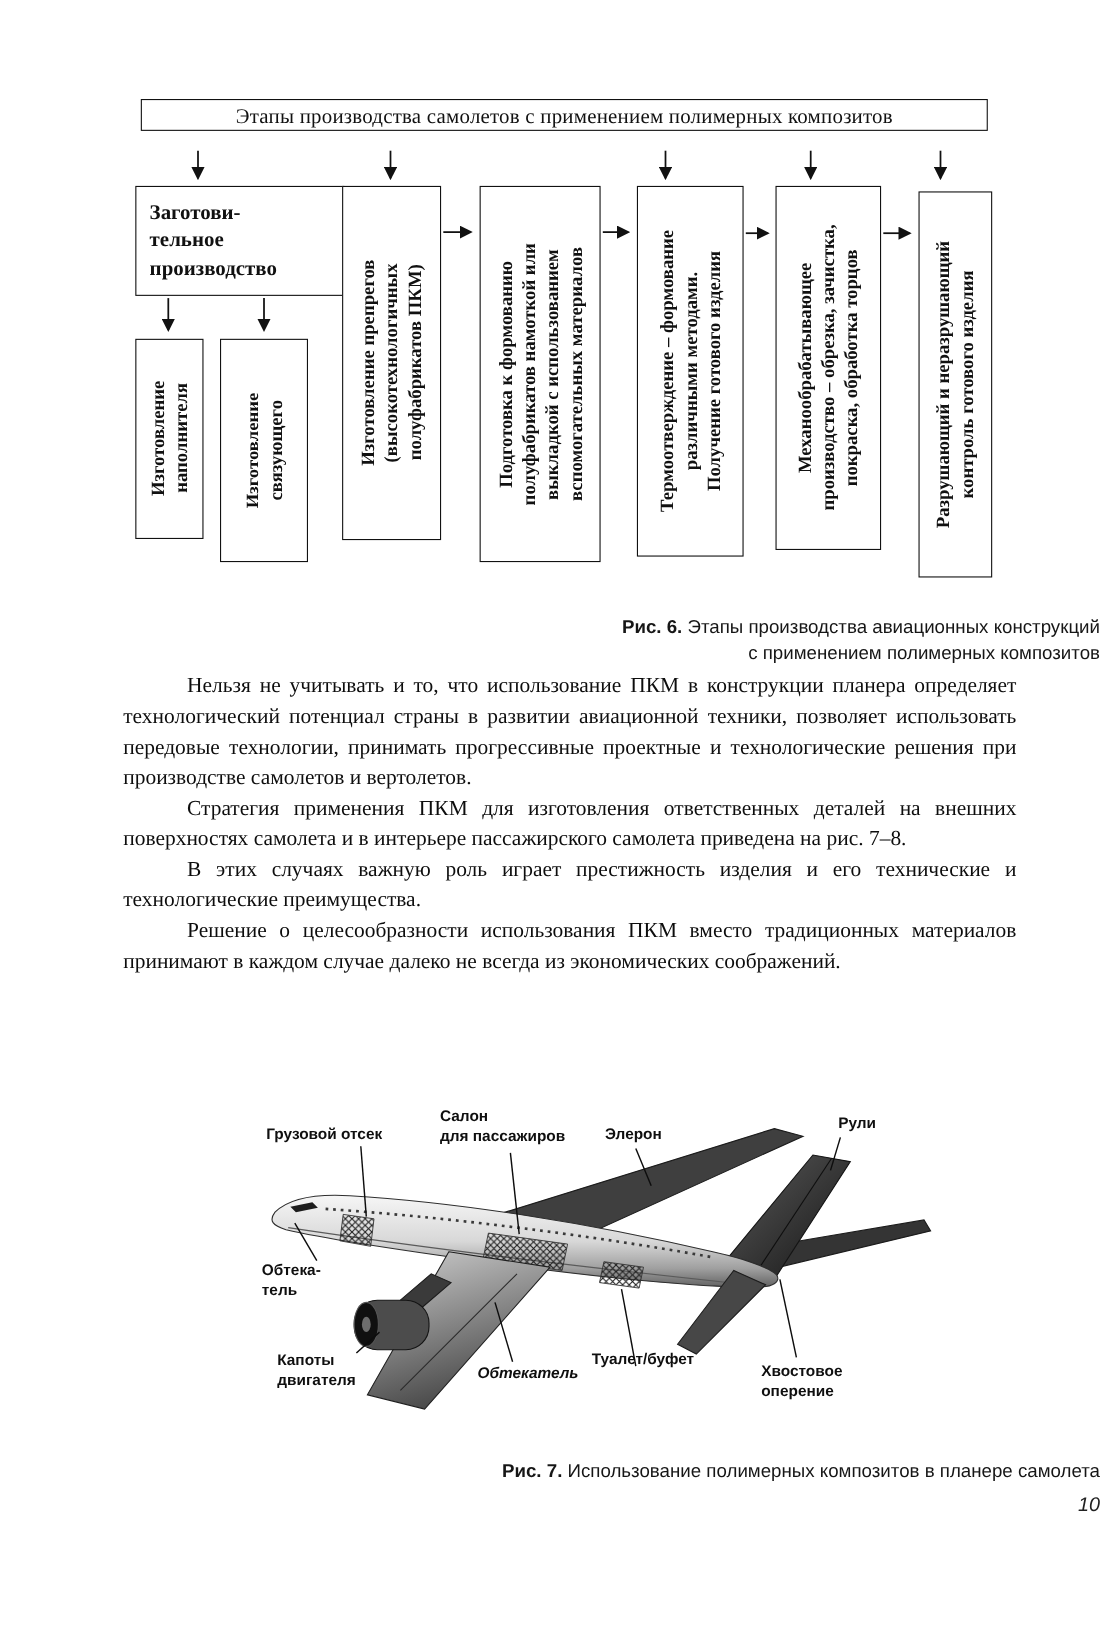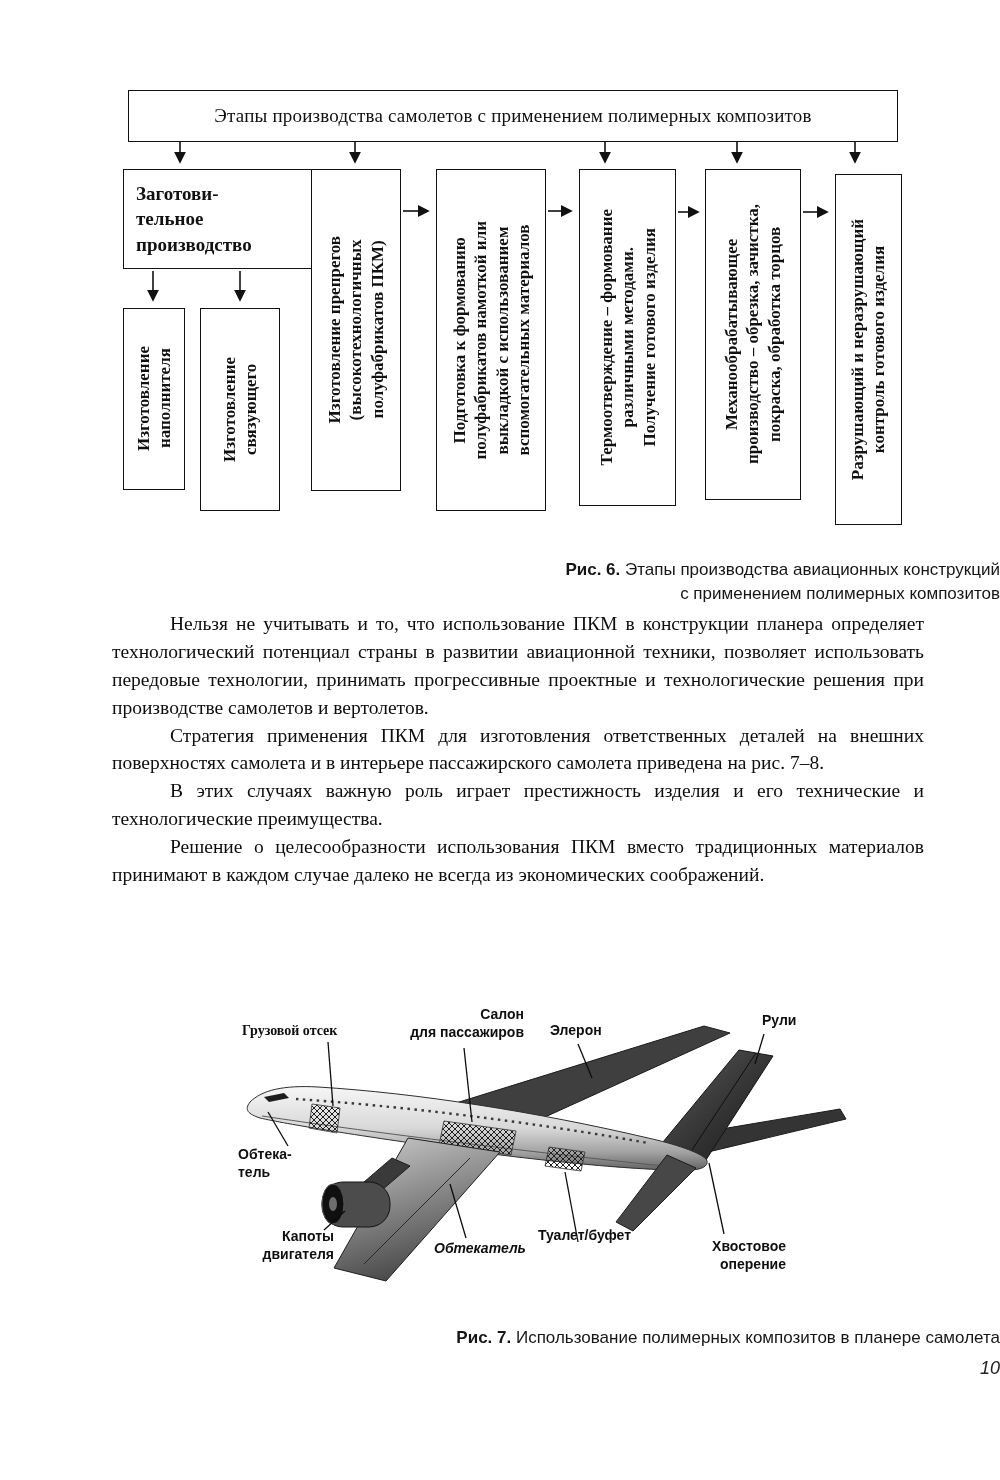--- a/index.html
+++ b/index.html
@@ -38,21 +38,21 @@
   }
   .bodytext p { text-indent:58px; margin:0; }
   
   .fig7 { position:absolute; left:212px; top:1000px; width:660px; height:300px; }
   .fig7 svg { position:absolute; left:0; top:0; }
   .fig-label {
     position:absolute; font-family:"Liberation Sans", sans-serif;
     font-weight:bold; font-size:14px; line-height:1.25;
     white-space:pre-line; color:#0f0f0f;
   }
-  .center { text-align:right; }
+  .center { text-align:left; }
   .pagenum {
     position:absolute; top:1358px; width:100%; text-align:right;
     font-family:"Liberation Sans", sans-serif; font-size:18px; color:#222;font-style:italic;
   }
 </style>
 </head>
 <body>
 
 <div class="page">
 
@@ -71,21 +71,21 @@
       <line x1="283" y1="212" x2="303" y2="212" marker-end="url(#arr)"></line>
       <line x1="403" y1="211" x2="428" y2="211" marker-end="url(#arr)"></line>
       <line x1="548" y1="211" x2="571" y2="211" marker-end="url(#arr)"></line>
       <line x1="678" y1="212" x2="698" y2="212" marker-end="url(#arr)"></line>
       <line x1="803" y1="212" x2="827" y2="212" marker-end="url(#arr)"></line>
       <line x1="153" y1="271" x2="153" y2="300" marker-end="url(#arr)"></line>
       <line x1="240" y1="271" x2="240" y2="300" marker-end="url(#arr)"></line>
     </g>
   </svg>
 
-  <div class="fc-box" style="left:128px; top:90px; width:770px; height:52px;">
+  <div class="fc-box" style="left:128px; top:90px; width:770px; height:29px;align-items:flex-end;">
     <span class="fc-title-text">Этапы производства самолетов с применением полимерных композитов</span>
   </div>
 
   <div class="fc-box" style="left:123px; top:169px; width:190px; height:100px; justify-content:flex-start; padding-left:12px;">
     <span class="htext">Заготови-
 тельное
 производство</span>
   </div>
 
   <div class="fc-box" style="left:311px; top:169px; width:90px; height:322px;">
@@ -194,21 +194,21 @@
         <line x1="366" y1="44" x2="380" y2="78"></line>
         <line x1="552" y1="34" x2="543" y2="64"></line>
         <line x1="76" y1="146" x2="56" y2="112"></line>
         <line x1="112" y1="230" x2="133" y2="211"></line>
         <line x1="254" y1="238" x2="238" y2="184"></line>
         <line x1="366" y1="242" x2="353" y2="172"></line>
         <line x1="512" y1="234" x2="497" y2="163"></line>
       </g>
     </svg>
 
-    <div class="fig-label" style="left:30px; top:22px;font-family:Liberation Serif, serif;">Грузовой отсек</div>
+    <div class="fig-label" style="left:30px; top:22px;">Грузовой отсек</div>
     <div class="fig-label center" style="left:188px; top:6px; width:124px;">Салон
 для пассажиров</div>
     <div class="fig-label" style="left:338px; top:22px;">Элерон</div>
     <div class="fig-label" style="left:550px; top:12px;">Рули</div>
     <div class="fig-label" style="left:26px; top:146px;">Обтека-
 тель</div>
     <div class="fig-label center" style="left:40px; top:228px; width:82px;">Капоты
 двигателя</div>
     <div class="fig-label" style="left:222px; top:240px;font-style:italic;">Обтекатель</div>
     <div class="fig-label" style="left:326px; top:227px;">Туалет/буфет</div>

